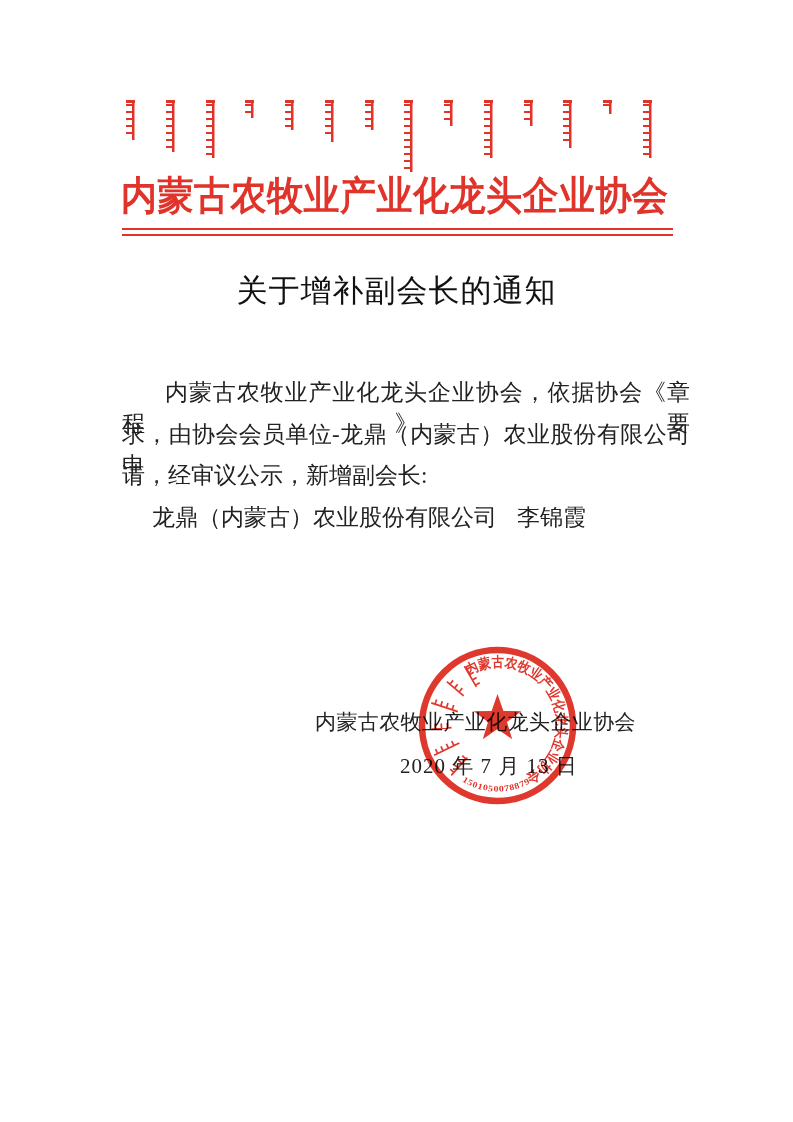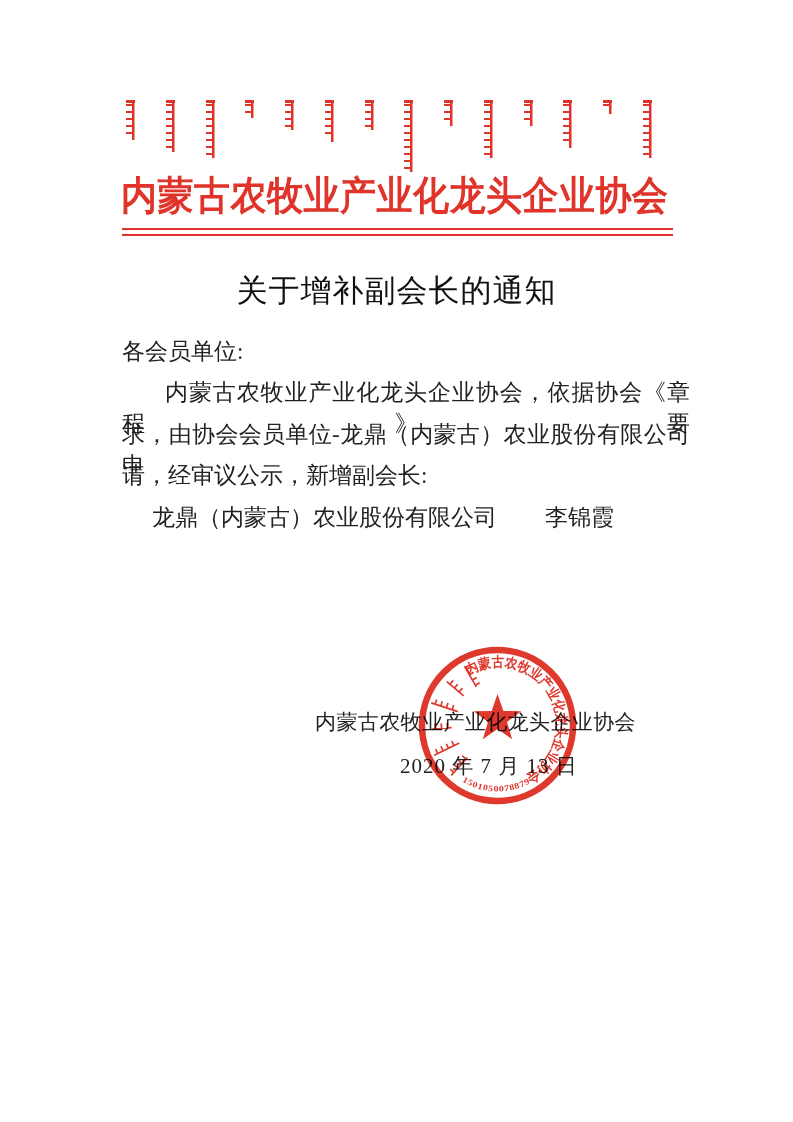--- a/index.html
+++ b/index.html
@@ -52,21 +52,21 @@
     position: absolute; left: 122px; width: 568px;
     font-size: 23px; color: #222; white-space: nowrap;
   }
   .just { white-space: normal; text-align: justify; text-align-last: justify; }
   .l1 { top: 336px; }
   .l2 { top: 377px; text-indent: 43px; }
   .l3 { top: 419px; }
   .l4 { top: 460px; }
   .l5 { top: 502px; left: 152px; }
   .l6 { top: 544px; left: 152px; }
-  .name-gap { margin-left: 48px; }
+  .name-gap { margin-left: 20px; }
 
   
   .sig-org  { position: absolute; left: 315px; top: 708px; font-size: 21px; letter-spacing: 0.4px; color: #222; white-space: nowrap; }
   .sig-date { position: absolute; left: 400px; top: 752px; font-size: 21px; letter-spacing: 1px; color: #222; white-space: nowrap; }
 
   
   .seal {
     position: absolute; left: 417px; top: 645px;
     width: 161px; height: 161px;
     mix-blend-mode: multiply; opacity: 0.94;
@@ -96,21 +96,20 @@
     <i class="mg" style="height:48px"></i>
     <i class="mg" style="height:14px"></i>
     <i class="mg" style="height:58px"></i>
   </div>
 
   <div class="org-title">内蒙古农牧业产业化龙头企业协会</div>
   <div class="red-rule"></div>
 
   <div class="doc-title">关于增补副会长的通知</div>
 
-  <div class="bl l1">各会员单位:</div>
   <div class="bl l2 just">内蒙古农牧业产业化龙头企业协会，依据协会《章程》要</div>
   <div class="bl l3 just">求，由协会会员单位-龙鼎（内蒙古）农业股份有限公司申</div>
   <div class="bl l4">请，经审议公示，新增副会长:</div>
   <div class="bl l5">
     <span>龙鼎（内蒙古）农业股份有限公司</span><span class="name-gap">李锦霞</span>
   </div>
 
   <div class="sig-org">内蒙古农牧业产业化龙头企业协会</div>
   <div class="sig-date">2020 年 7 月 13 日</div>
 

